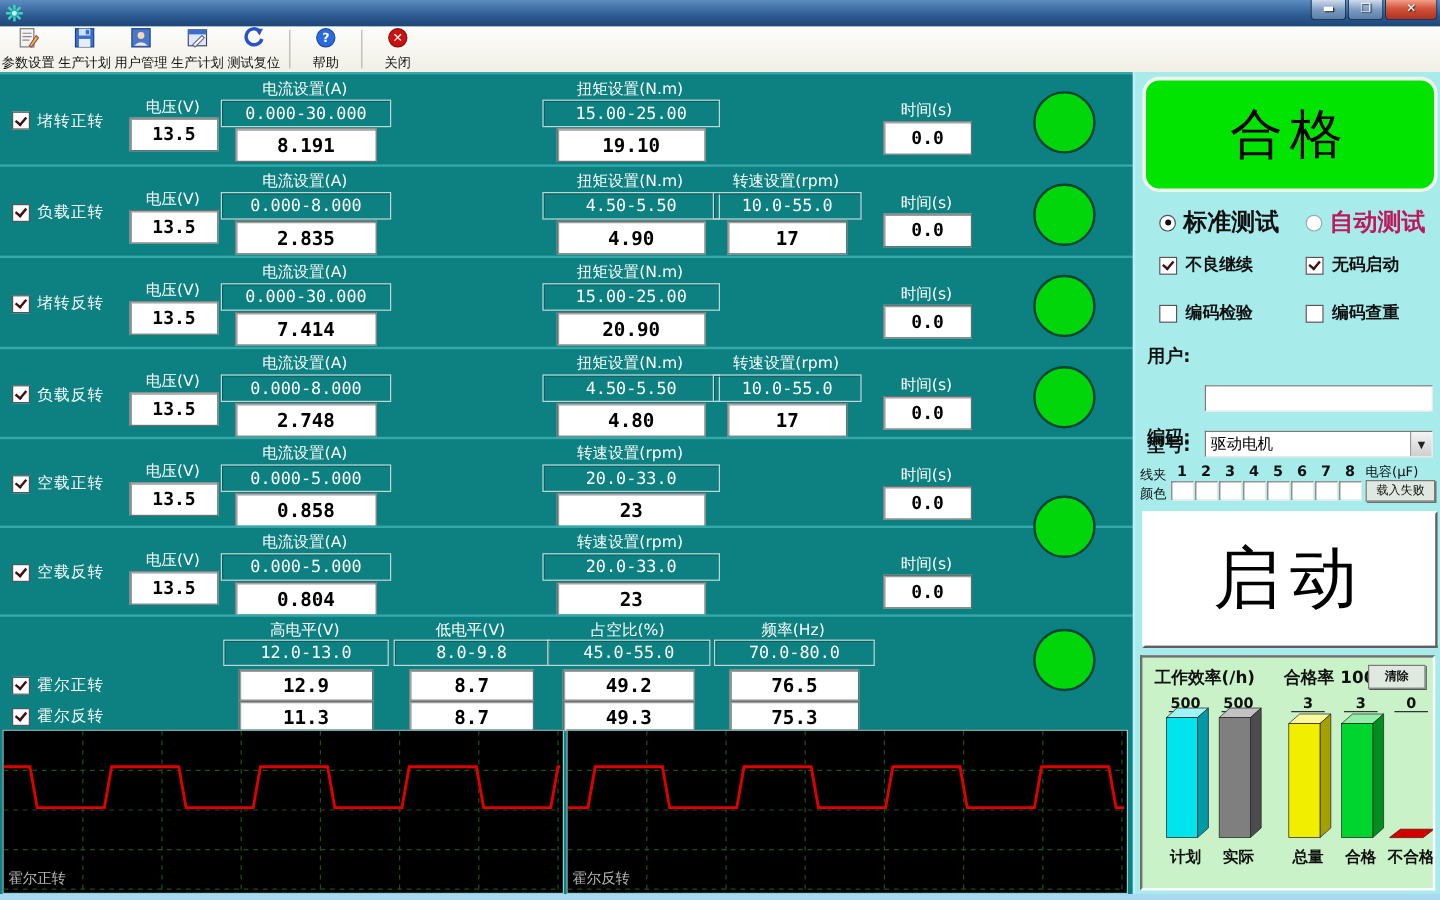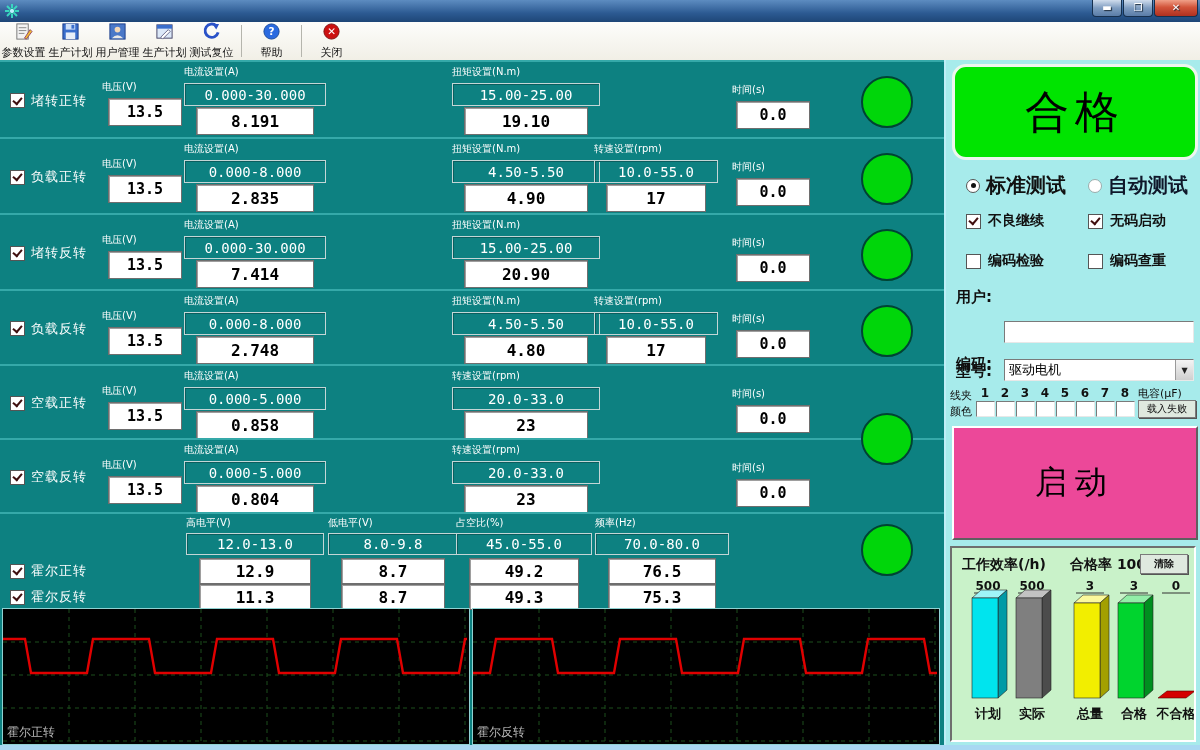--- a/index.html
+++ b/index.html
@@ -26,21 +26,21 @@
   .tb-sep{width:1px;background:#b5b5ad;margin:3px 6px;}
   
   #main{position:absolute;left:0;top:60px;width:944px;height:685px;background:#0d8181;}
   .trow{position:absolute;left:0;width:944px;border-top:2px solid #35a9a9;}
   .chkline{position:absolute;left:10px;display:flex;align-items:center;}
   .chkbox{width:13px;height:13px;background:#fff;border:1px solid #555;margin-right:6px;
     display:flex;align-items:center;justify-content:center;}
   .chkmark{width:7px;height:4px;border-left:2px solid #401010;border-bottom:2px solid #401010;
     transform:rotate(-50deg);margin-bottom:2px;}
   .rowname{color:#fff;font-size:13px;letter-spacing:1px;}
-  .wlabel{position:absolute;color:#fff;font-size:10px;text-align:left;white-space:nowrap;}
+  .wlabel{position:absolute;color:#fff;font-size:13px;text-align:center;white-space:nowrap;}
   .rangebox{position:absolute;border:1px solid #c3d6d6;box-shadow:inset 1px 1px 0 #0a5e5e;
     color:#fff;font-size:14px;text-align:center;font-family:"DejaVu Sans Mono",monospace;
     display:flex;align-items:center;justify-content:center;}
   .valuebox{position:absolute;background:#fff;border:1px solid #6e6e6e;
     box-shadow:inset 1px 1px 0 #9e9e9e;color:#000;font-size:16px;font-weight:bold;
     font-family:"DejaVu Sans Mono",monospace;display:flex;align-items:center;justify-content:center;}
   .light{position:absolute;width:48px;height:48px;border-radius:50%;
     background:#00d60a;border:2px solid #043;left:861px;}
   .scope{position:absolute;top:548px;width:466px;height:135px;background:#000;
     border:1px solid #8fd2d2;}
@@ -49,41 +49,41 @@
   #rightpanel{position:absolute;left:944px;top:60px;width:256px;height:685px;
     background:#a7ebeb;border-left:2px solid #bfeef6;box-sizing:border-box;}
   #result-box{position:absolute;left:6px;top:4px;width:240px;height:90px;background:#00e400;
     border:3px solid #eef6ee;border-radius:14px;display:flex;align-items:center;justify-content:center;
     font-size:44px;color:#000;letter-spacing:6px;}
   .radio-row{position:absolute;display:flex;align-items:center;font-size:20px;font-weight:bold;color:#111;}
   .radio{width:12px;height:12px;border-radius:50%;background:#fff;border:1px solid #555;
     margin-right:6px;display:flex;align-items:center;justify-content:center;}
   .radio .dot{width:5px;height:5px;border-radius:50%;background:#111;}
   .radio.disabled{border-color:#9aacac;}
-  .lbl-disabled{color:#0f172a;}
+  .lbl-disabled{color:#be185d;}
   .check-row{position:absolute;display:flex;align-items:center;font-size:14px;font-weight:bold;color:#111;}
   .check-row .chkbox{margin-right:7px;}
   .fieldlbl{position:absolute;font-size:15px;font-weight:bold;color:#111;}
   .tinylbl{position:absolute;font-size:11px;color:#111;}
   .txtinput{position:absolute;background:#fff;border:1px solid;border-color:#7a7a7a #e8e8e8 #e8e8e8 #7a7a7a;
     font-size:12px;font-family:"DejaVu Sans Mono",monospace;padding:1px 4px;box-sizing:border-box;}
   .selectbox{position:absolute;background:#fff;border:1px solid;border-color:#7a7a7a #e8e8e8 #e8e8e8 #7a7a7a;
     font-size:13px;display:flex;align-items:center;box-sizing:border-box;}
   .selectbox .sel-text{flex:1;padding-left:4px;}
   .sel-arrow{width:17px;height:100%;background:linear-gradient(#f4f4f4,#cfcfcf);
     border-left:1px solid #9a9a9a;display:flex;align-items:center;justify-content:center;
     font-size:8px;color:#222;}
   .clipnum{position:absolute;font-size:12px;font-weight:bold;color:#111;width:18px;text-align:center;}
   .clipbox{position:absolute;width:17px;height:14px;background:#fff;border:1px solid;
     border-color:#7a7a7a #e8e8e8 #e8e8e8 #7a7a7a;}
   .smallbtn{position:absolute;background:#dfe9df;border:1px solid #7a7a7a;
     box-shadow:1px 1px 0 #555;font-size:10px;display:flex;align-items:center;justify-content:center;color:#111;}
-  #start-btn{position:absolute;left:6px;top:366px;width:242px;height:110px;background:#ec4899;
+  #start-btn{position:absolute;left:6px;top:366px;width:242px;height:110px;background:#ffffff;
     border:2px solid;border-color:#ffffff #5f5f5f #5f5f5f #ffffff;display:flex;align-items:center;
-    justify-content:center;font-size:32px;color:#000;letter-spacing:8px;}
+    justify-content:center;font-size:56px;color:#000;letter-spacing:8px;}
   #eff-panel{position:absolute;left:4px;top:486px;width:246px;height:196px;background:#c9f2c9;
     border:2px solid;border-color:#6f6f6f #ffffff #ffffff #6f6f6f;box-sizing:border-box;}
   #eff-header{position:absolute;left:0;top:8px;width:100%;font-size:14px;font-weight:bold;color:#111;}
   #eff-title{position:absolute;left:10px;top:0;}
   #eff-rate{position:absolute;left:118px;top:0;}
   #clear-btn{position:absolute;right:6px;top:-2px;width:46px;height:18px;}
   #bottomframe{position:absolute;left:0;top:745px;width:1200px;height:5px;background:#a8d8f2;}
 </style>
 </head>
 <body>

